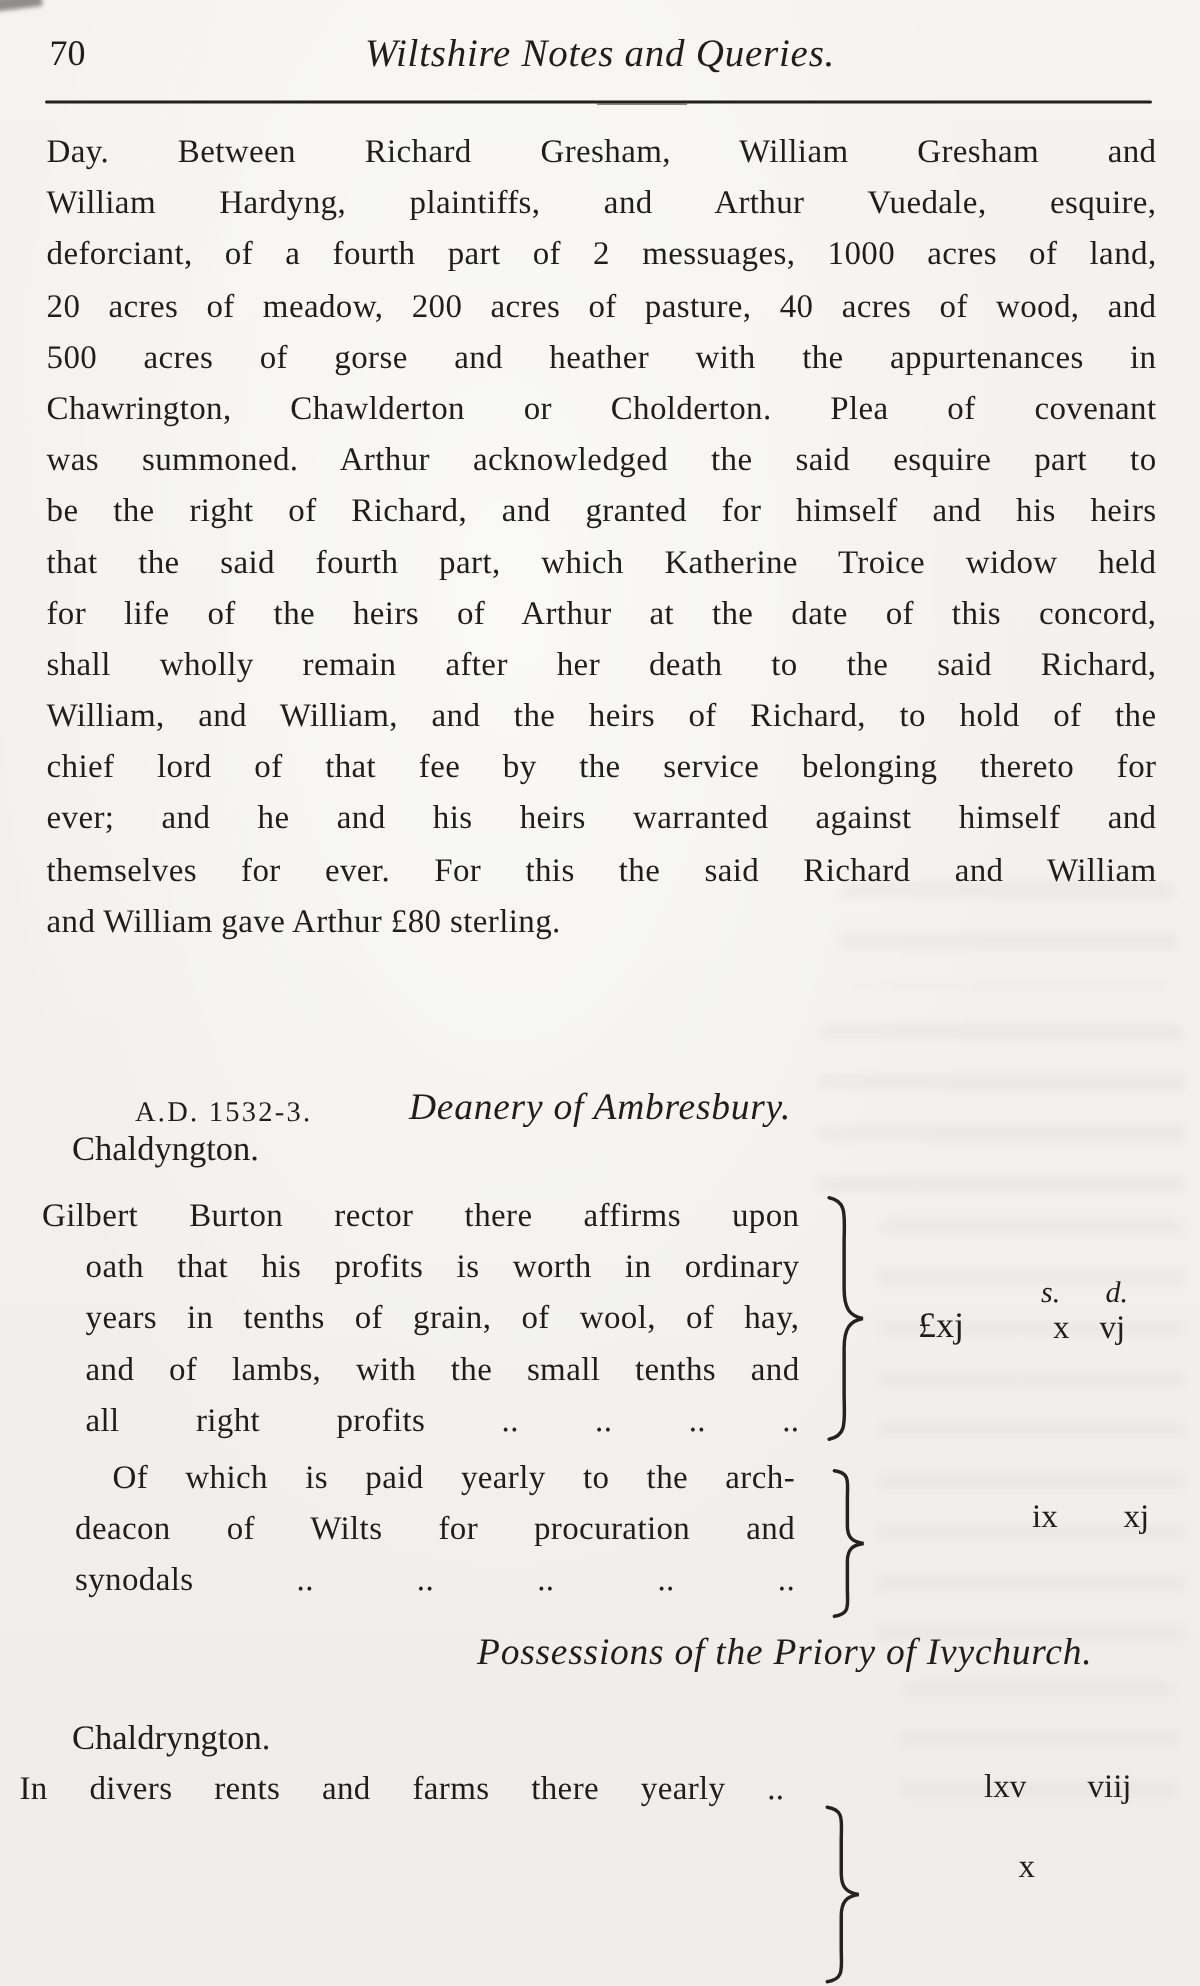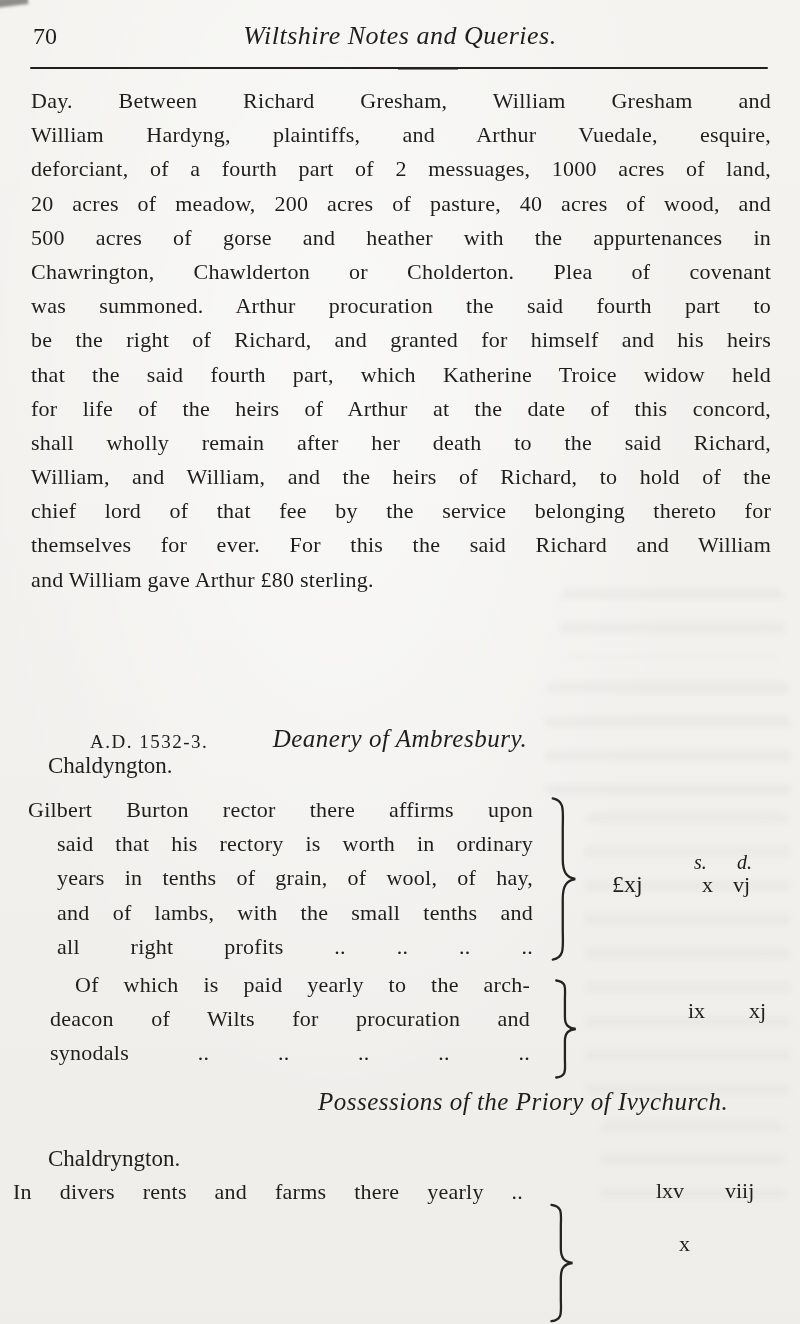--- a/index.html
+++ b/index.html
@@ -81,38 +81,39 @@
   <div class="abs rule"></div>
   <div class="abs rule2"></div>
 
   <div class="abs para">
     <div class="jline">Day. Between Richard Gresham, William Gresham and</div>
     <div class="jline">William Hardyng, plaintiffs, and Arthur Vuedale, esquire,</div>
     <div class="jline">deforciant, of a fourth part of 2 messuages, 1000 acres of land,</div>
     <div class="jline">20 acres of meadow, 200 acres of pasture, 40 acres of wood, and</div>
     <div class="jline">500 acres of gorse and heather with the appurtenances in</div>
     <div class="jline">Chawrington, Chawlderton or Cholderton. Plea of covenant</div>
-    <div class="jline">was summoned. Arthur procuration the said fourth part to</div>
+    <div class="jline">was summoned. Arthur acknowledged the said esquire part to</div>
     <div class="jline">be the right of Richard, and granted for himself and his heirs</div>
     <div class="jline">that the said fourth part, which Katherine Troice widow held</div>
     <div class="jline">for life of the heirs of Arthur at the date of this concord,</div>
     <div class="jline">shall wholly remain after her death to the said Richard,</div>
     <div class="jline">William, and William, and the heirs of Richard, to hold of the</div>
     <div class="jline">chief lord of that fee by the service belonging thereto for</div>
+    <div class="jline">ever; and he and his heirs warranted against himself and</div>
     <div class="jline">themselves for ever. For this the said Richard and William</div>
     <div class="lastline">and William gave Arthur £80 sterling.</div>
   </div>
 
   <div class="abs adline">A.D. 1532-3.</div>
   <div class="abs deanery">Deanery of Ambresbury.</div>
   <div class="abs place1">Chaldyngton.</div>
 
   <div class="abs entry1">
     <div class="jline">Gilbert Burton rector there affirms upon</div>
-    <div class="jline ind">said that his rectory is worth in ordinary</div>
+    <div class="jline ind">oath that his profits is worth in ordinary</div>
     <div class="jline ind">years in tenths of grain, of wool, of hay,</div>
     <div class="jline ind">and of lambs, with the small tenths and</div>
     <div class="jline ind">all right profits .. .. .. ..</div>
   </div>
   <svg class="brace b1" viewBox="0 0 24 100" preserveAspectRatio="none">
     <path d="M3 1.5 C13 3 11 9 11 20 L11 38 C11 46 14 49 21 50 C14 51 11 54 11 62 L11 80 C11 91 13 97 3 98.5" fill="none" stroke="#24231f" stroke-width="2.3" vector-effect="non-scaling-stroke" stroke-linecap="round"></path>
   </svg>
   <span class="abs amt sd s1">s.</span>
   <span class="abs amt sd d1">d.</span>
   <span class="abs amt pounds1">£xj</span>

